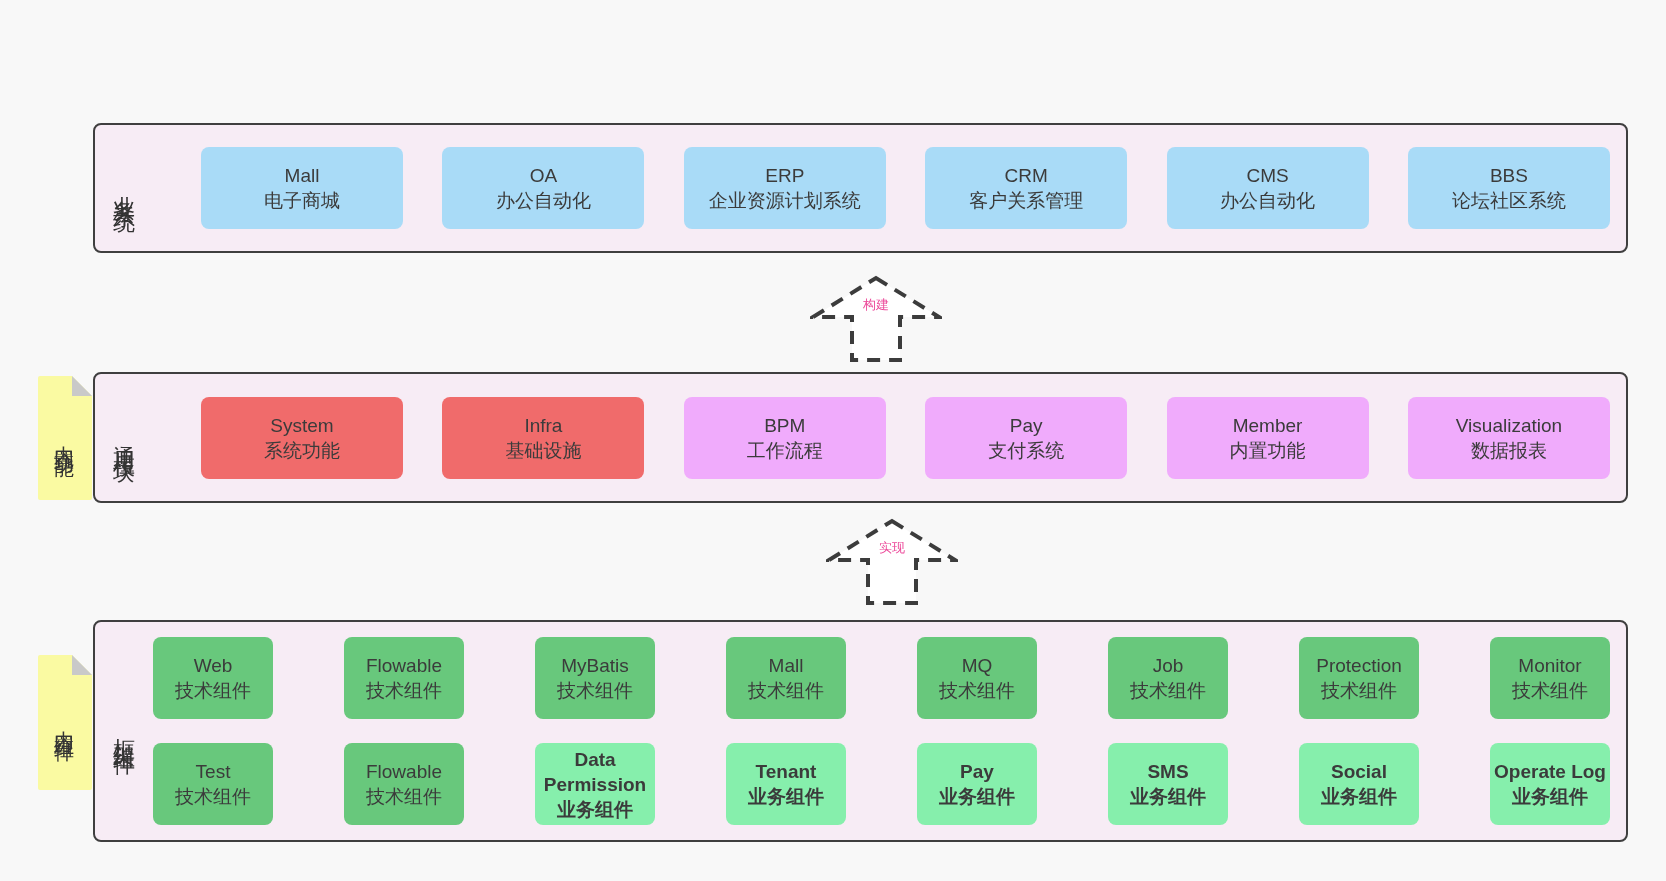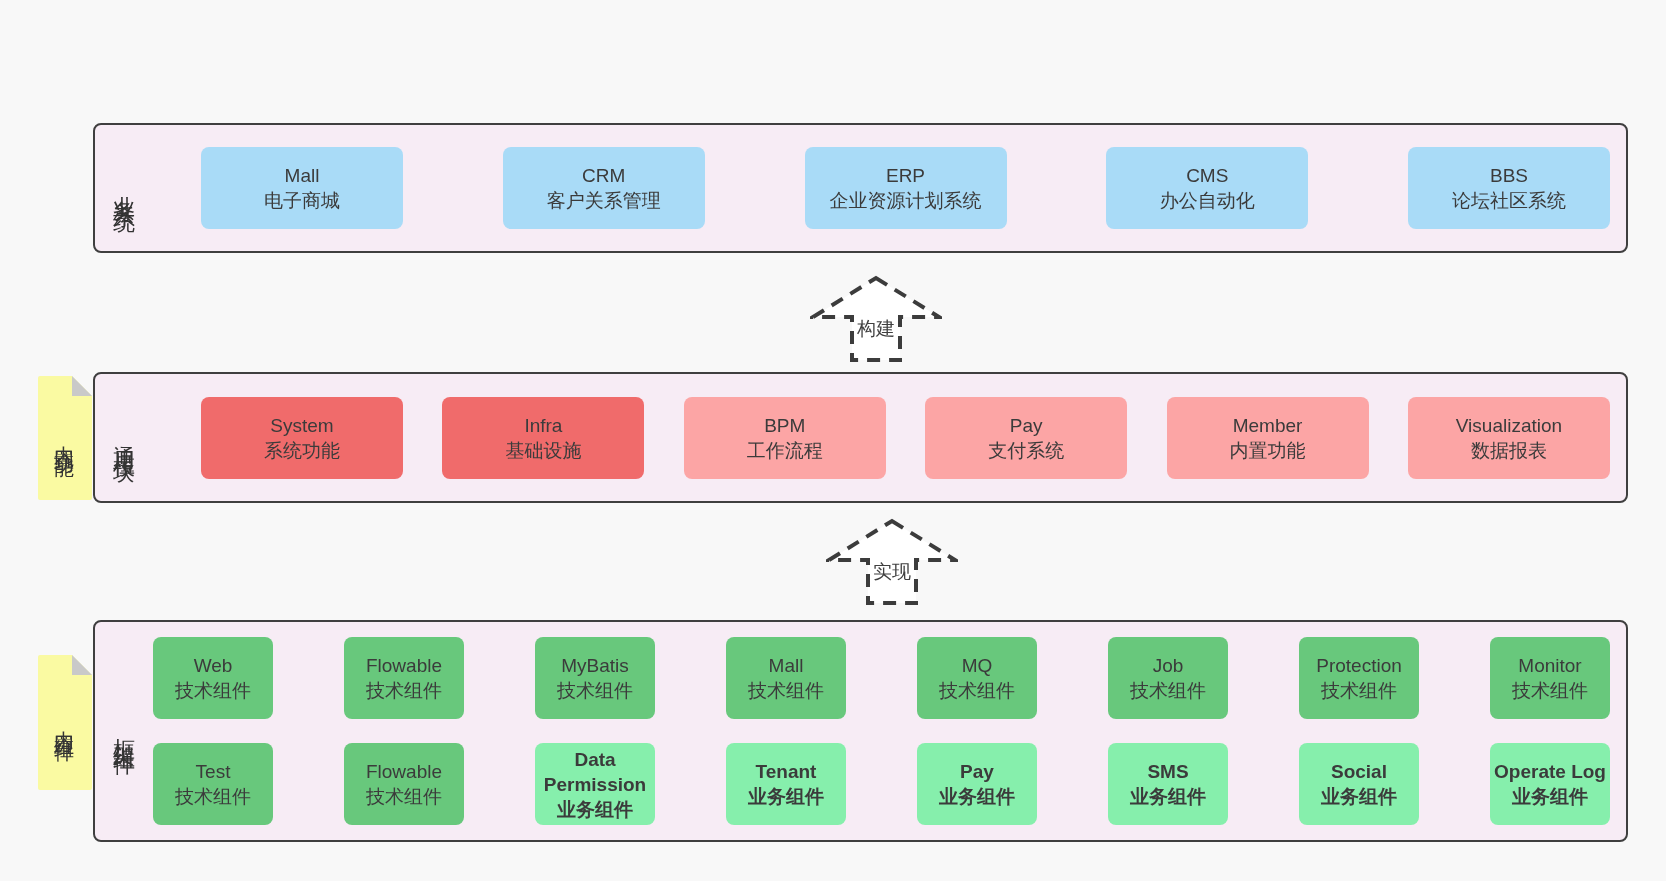--- a/index.html
+++ b/index.html
@@ -39,21 +39,21 @@
   
   .box{
     height:82px;border-radius:8px;
     display:flex;flex-direction:column;align-items:center;justify-content:center;
     text-align:center;font-size:19px;line-height:25px;color:#3b3b3b;
   }
   .w6{width:202px;}   
   .w8{width:120px;}   
   .blue  {background:#a9dbf7;}
   .red   {background:#f06b6b;align-items:center;}
-  .pink  {background:#fca5a5;}
+  .pink  {background:#f0abfc;}
   .green {background:#68c87c;}
   .lgreen{background:#86efac;font-weight:bold;}
   .box .zh{white-space:nowrap;}
   
   .note{
     position:absolute;left:38px;width:54px;
     background:#fafaa2;border-radius:2px;
     display:flex;align-items:center;justify-content:center;
     writing-mode:vertical-rl;text-orientation:upright;
     font-size:20px;letter-spacing:4px;color:#333;
@@ -67,42 +67,46 @@
   .note::after{ 
     content:"";position:absolute;top:0;right:0;width:0;height:0;
     border-bottom:20px solid #c9c9c9;border-right:20px solid transparent;
   }
   
   .arrow{position:absolute;width:132px;height:88px;}
   .arrow1{left:810px;top:275px;}
   .arrow2{left:826px;top:518px;}
   .arrow svg{position:absolute;left:0;top:0;}
   .arrow-label{
-    position:absolute;left:50%;top:40px;transform:translateX(-50%);
+    position:absolute;left:50%;top:20px;transform:translateX(-50%);
     background:#ffffff;padding:1px 3px;
-    font-size:19px;color:#404040;white-space:nowrap;
+    font-size:13px;color:#ec4899;white-space:nowrap;
   }
 </style>
 </head>
 <body>
 
 <section class="layer layer1">
   <div class="vlabel">业务系统</div>
   <div class="boxes">
     <div class="box blue w6">
       <div class="en">Mall</div>
       <div class="zh">电子商城</div>
     </div>
     <div class="box blue w6">
+      <div class="en">OA</div>
+      <div class="zh">办公自动化</div>
+    </div>
+    <div class="box blue w6">
+      <div class="en">ERP</div>
+      <div class="zh">企业资源计划系统</div>
+    </div>
+    <div class="box blue w6">
       <div class="en">CRM</div>
       <div class="zh">客户关系管理</div>
-    </div>
-    <div class="box blue w6">
-      <div class="en">ERP</div>
-      <div class="zh">企业资源计划系统</div>
     </div>
     <div class="box blue w6">
       <div class="en">CMS</div>
       <div class="zh">办公自动化</div>
     </div>
     <div class="box blue w6">
       <div class="en">BBS</div>
       <div class="zh">论坛社区系统</div>
     </div>
   </div>

